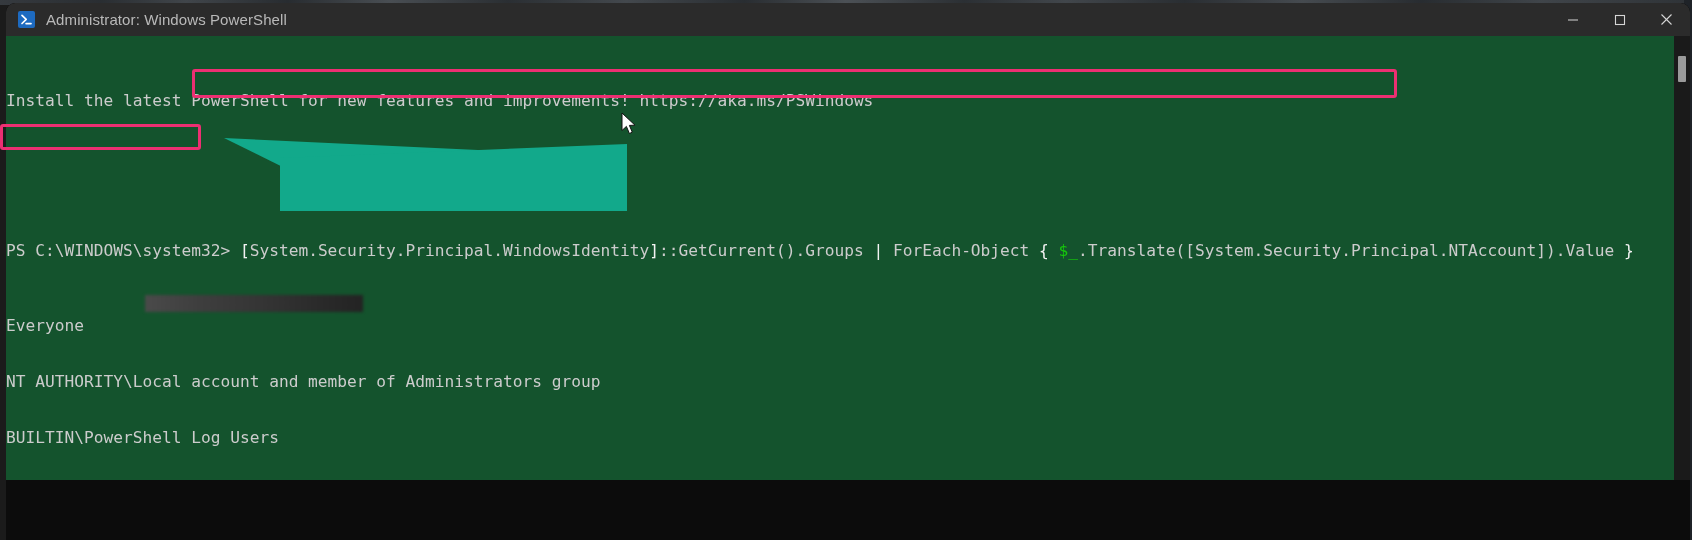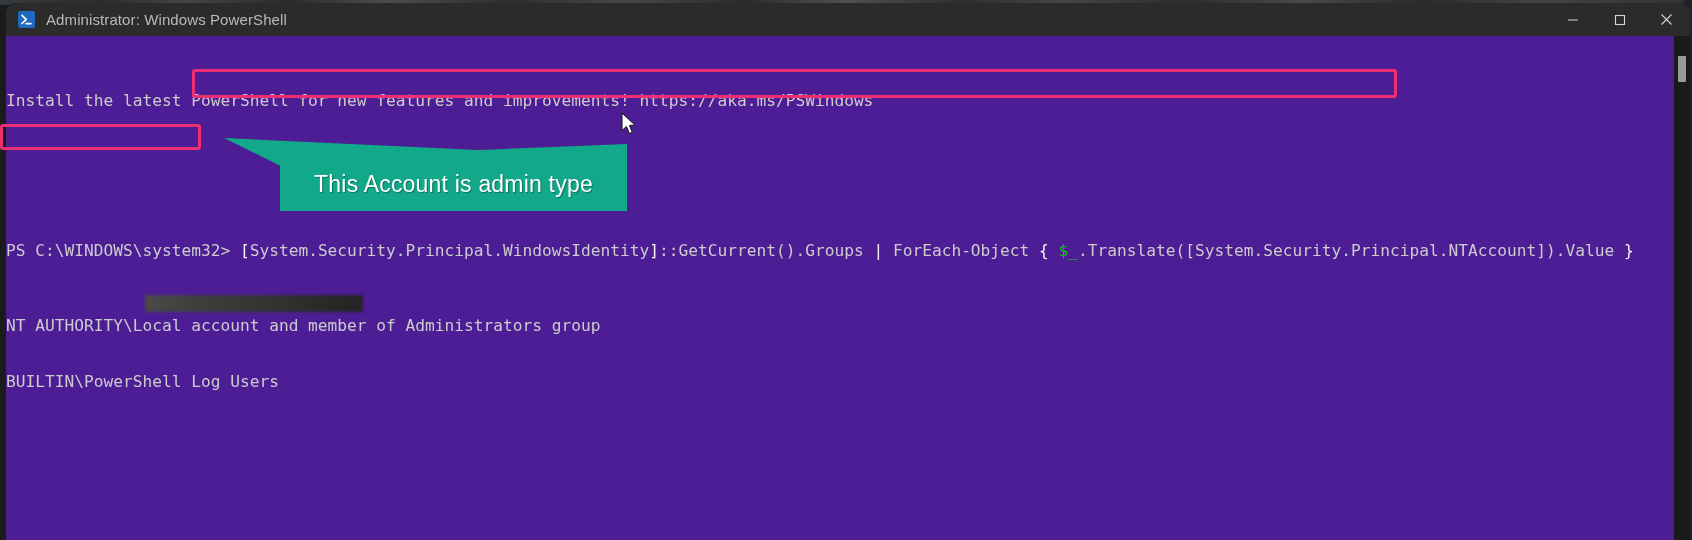--- a/index.html
+++ b/index.html
@@ -85,22 +85,22 @@
     width: 47px; height: 33px;
     display: flex;
     align-items: center;
     justify-content: center;
   }
   .winbtn svg { display: block; }
 
   
   #terminal {
     position: relative;
-    height: 504px;
-    background: #4c1d95;
+    height: 444px;
+    background: #14532d;
     overflow: hidden;
   }
   #console-text {
     position: absolute;
     left: 0; top: 0;
     padding: 0;
     color: #cccccc;
     font-family: "DejaVu Sans Mono", monospace;
     font-size: 16.2px;
     line-height: 18.7px;
@@ -218,20 +218,21 @@
   <div id="terminal">
 
     <div id="console-text">
 
       <div class="line"><span>Install the latest PowerShell for new features and improvements! https://aka.ms/PSWindows</span></div>
 
       <div class="line">&nbsp;</div>
 
       <div class="line"><span class="tok-plain">PS C:\WINDOWS\system32&gt;</span><span class="tok-plain"> </span><span class="tok-white">[</span><span class="tok-plain">System.Security.Principal.WindowsIdentity</span><span class="tok-white">]</span><span class="tok-plain">::GetCurrent().Groups</span><span class="tok-plain"> </span><span class="tok-white">|</span><span class="tok-plain"> </span><span class="tok-plain">ForEach-Object</span><span class="tok-plain"> </span><span class="tok-white">{</span><span class="tok-plain"> </span><span class="tok-green">$_</span><span class="tok-plain">.Translate([System.Security.Principal.NTAccount]).Value</span><span class="tok-plain"> </span><span class="tok-white">}</span></div>
 
+      <div class="line"><span>Everyone</span></div>
       <div class="line"><span>NT AUTHORITY\Local account and member of Administrators group</span></div>
       <div class="line"><span>BUILTIN\PowerShell Log Users</span></div>
       
       
       
       
       
       
       
       
@@ -252,18 +253,17 @@
 <div class="hl-box" id="hl-admins"></div>
 
 <div id="callout-wrap">
   <svg width="405" height="82" viewBox="0 0 405 82">
 
     <polygon points="2,8 95,54 400,30 300,22" fill="#12a98b"></polygon>
 
     <rect x="58" y="28" width="347" height="53" fill="#12a98b"></rect>
     <polygon points="58,28 405,14 405,28" fill="#12a98b"></polygon>
   </svg>
-  <div id="callout-label">This Account is admin type</div>
 </div>
 
 <svg id="cursor" width="17" height="24" viewBox="0 0 17 24">
   <polygon points="1,1 1,18.5 5.4,14.4 8.4,21.5 11.3,20.2 8.4,13.4 14,13.2" fill="#ffffff" stroke="#111111" stroke-width="1"></polygon>
 </svg>
 
 </body></html>

